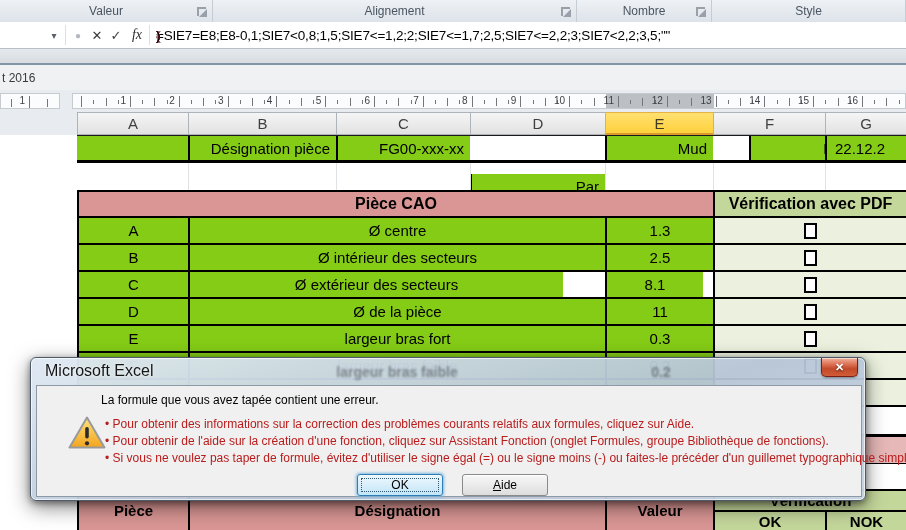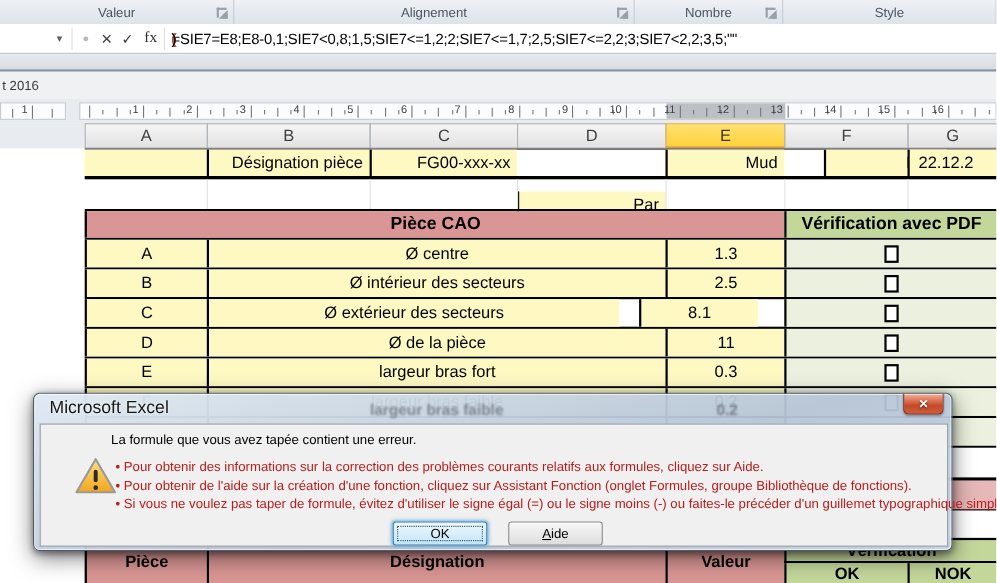--- a/index.html
+++ b/index.html
@@ -20,21 +20,21 @@
     border-right:4px solid #99a0a9;border-bottom:4px solid #99a0a9}
 
   
   #formula-bar{left:0;top:22px;width:906px;height:27px;background:#fff;border-bottom:1px solid #b9bfc7}
   #formula-bar span{position:absolute;top:0;height:26px;display:flex;align-items:center;justify-content:center}
   #name-drop{left:44px;width:20px;font-size:10px;color:#5a6068}
   .fsep{left:65px;width:1px;height:20px!important;top:3px!important;background:#dcdfe3}
   #fb-dot{left:71px;width:14px;color:#b4b9bf;font-size:10px}
   #fb-cancel{left:88px;width:18px;font-size:13px;color:#3c3c3c}
   #fb-enter{left:107px;width:18px;font-size:13px;color:#3c3c3c}
-  #fb-fx{left:127px;width:20px;font-size:14px;font-family:"Liberation Serif",serif;color:#2c2c2c}
+  #fb-fx{left:127px;width:20px;font-size:14px;font-style:italic;font-family:"Liberation Serif",serif;color:#2c2c2c}
   .fsep2{left:149px;width:1px;height:20px!important;top:3px!important;background:#dcdfe3}
   #formula-text{left:156px;width:748px;font-size:13.5px;color:#000;justify-content:flex-start!important;
     white-space:nowrap;overflow:hidden;letter-spacing:-0.2px}
 
   
   #band{left:0;top:49px;width:906px;height:14px;background:linear-gradient(#e6e9ed,#d8dce1)}
   #title-strip{left:0;top:63px;width:906px;height:27px;background:#f0f1f3;border-top:2px solid #8494a8;
     font-size:12px;color:#3a3a3a;display:flex;align-items:center;padding-left:2px}
 
   
@@ -47,21 +47,21 @@
   
   #col-headers{left:0;top:112px;width:906px;height:23px;background:#e8ebef}
   .colhead{top:0;height:23px;background:linear-gradient(#f5f5f5,#e2e2e2);border:1px solid #aeb3b9;
     color:#3f3f3f;font-size:15px;display:flex;align-items:center;justify-content:center}
   .colhead.sel{background:linear-gradient(#ffe070,#ffd23c);border-color:#e5b244;border-bottom:2px solid #d89a2a;color:#3f3a20}
 
   
   #sheet{left:0;top:135px;width:906px;height:395px;background:#fff}
   .gridline{background:#dfe2e5;width:1px}
   .cell{display:flex;align-items:center;font-size:15px;color:#000}
-  .pink{background:#fef9c3}
+  .pink{background:#84cc16}
   .salmon{background:#D99694}
   .salmonlight{background:#E6B8B7}
   .green{background:#C4D79B}
   .greenlight{background:#EBF1DE}
   .b-left2{border-left:2px solid #000}
   .r-bot{border-bottom:2px solid #000}
   .bold{font-weight:bold}
   .ctr{justify-content:center}
   .rgt{justify-content:flex-end;padding-right:6px}
   .checkbox{width:13px;height:16px;background:#fff;border:2px solid #000}
@@ -270,21 +270,21 @@
         <div class="cell pink ctr b-left2 abs" style="left: 0px; top: 0px; width: 111px; height: 25px;">B</div>
         <div class="cell pink ctr abs" style="left: 111px; top: 0px; width: 417px; height: 25px; border-left: 2px solid rgb(0, 0, 0);">Ø intérieur des secteurs</div>
         <div class="cell pink ctr abs" style="left: 528px; top: 0px; width: 108px; height: 25px; border-left: 2px solid rgb(0, 0, 0);">2.5</div>
         <div class="cell greenlight ctr abs" style="left: 636px; top: 0px; width: 193px; height: 25px; border-left: 2px solid rgb(0, 0, 0);">
           <div class="checkbox"></div>
         </div>
       </div>
       <div class="r-bot abs" style="left: 77px; top: 137px; width: 829px; height: 27px;">
         <div class="cell pink ctr b-left2 abs" style="left: 0px; top: 0px; width: 111px; height: 25px;">C</div>
         <div class="cell pink ctr abs" style="left: 111px; top: 0px; width: 375px; height: 25px; border-left: 2px solid rgb(0, 0, 0);">Ø extérieur des secteurs</div>
-        <div class="cell pink ctr abs" style="left: 504px; top: 0px; width: 108px; height: 25px; border-left: 2px solid rgb(0, 0, 0); text-align: center;">8.1</div>
+        <div class="cell pink ctr abs" style="left: 528px; top: 0px; width: 98px; height: 25px; border-left: 2px solid rgb(0, 0, 0); text-align: center;">8.1</div>
         <div class="cell greenlight ctr abs" style="left: 636px; top: 0px; width: 193px; height: 25px; border-left: 2px solid rgb(0, 0, 0);">
           <div class="checkbox"></div>
         </div>
       </div>
       <div class="r-bot abs" style="left: 77px; top: 164px; width: 829px; height: 27px;">
         <div class="cell pink ctr b-left2 abs" style="left: 0px; top: 0px; width: 111px; height: 25px;">D</div>
         <div class="cell pink ctr abs" style="left: 111px; top: 0px; width: 417px; height: 25px; border-left: 2px solid rgb(0, 0, 0);">Ø de la pièce</div>
         <div class="cell pink ctr abs" style="left: 528px; top: 0px; width: 108px; height: 25px; border-left: 2px solid rgb(0, 0, 0);">11</div>
         <div class="cell greenlight ctr abs" style="left: 636px; top: 0px; width: 193px; height: 25px; border-left: 2px solid rgb(0, 0, 0);">
           <div class="checkbox"></div>

